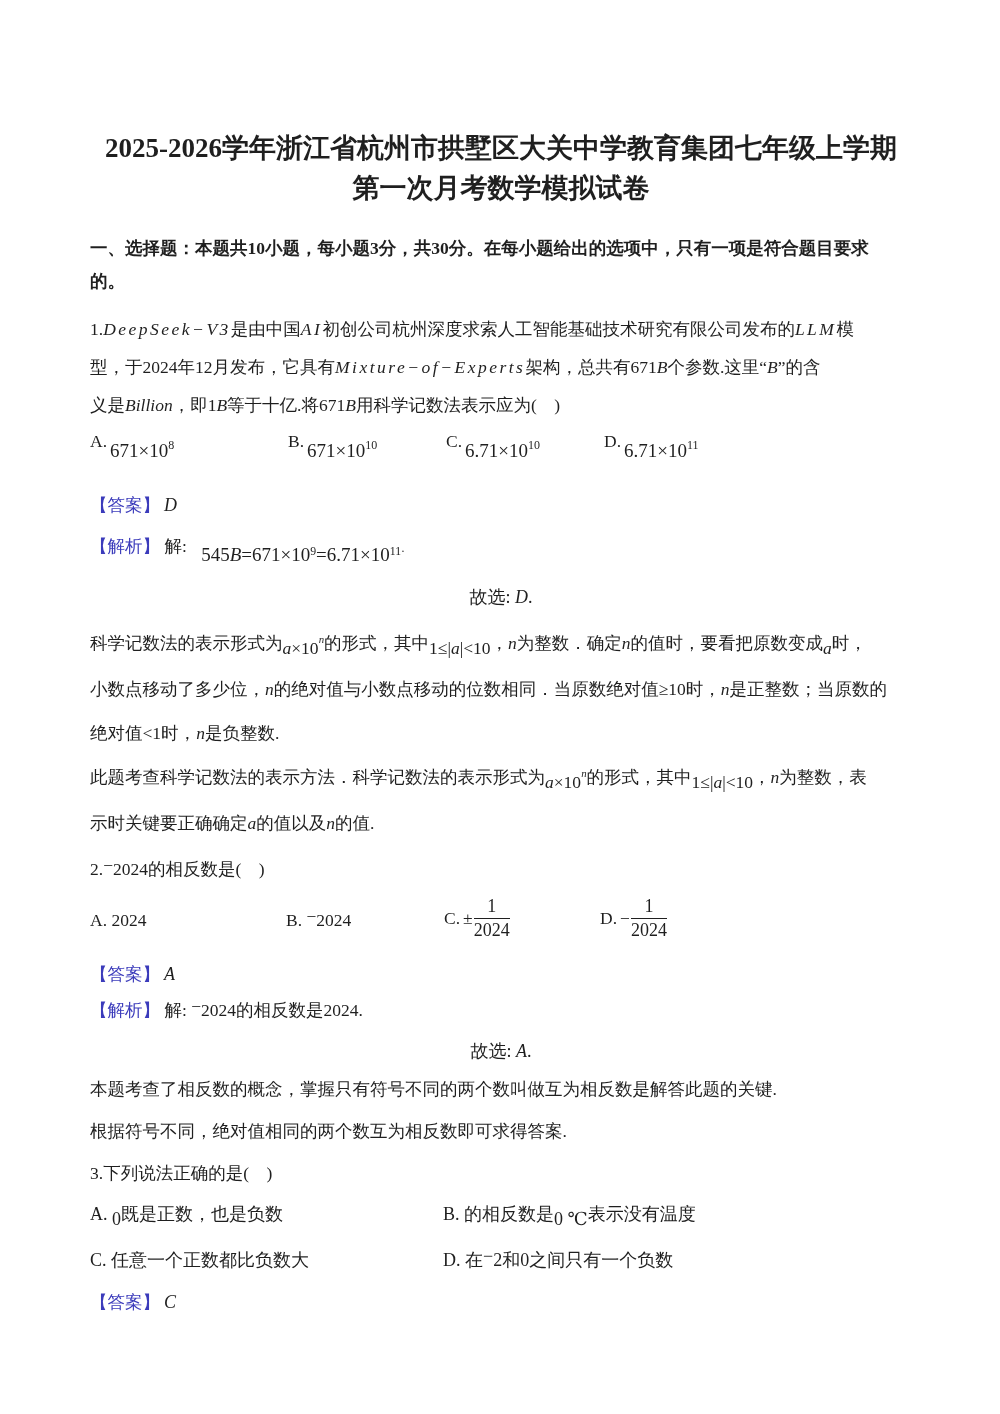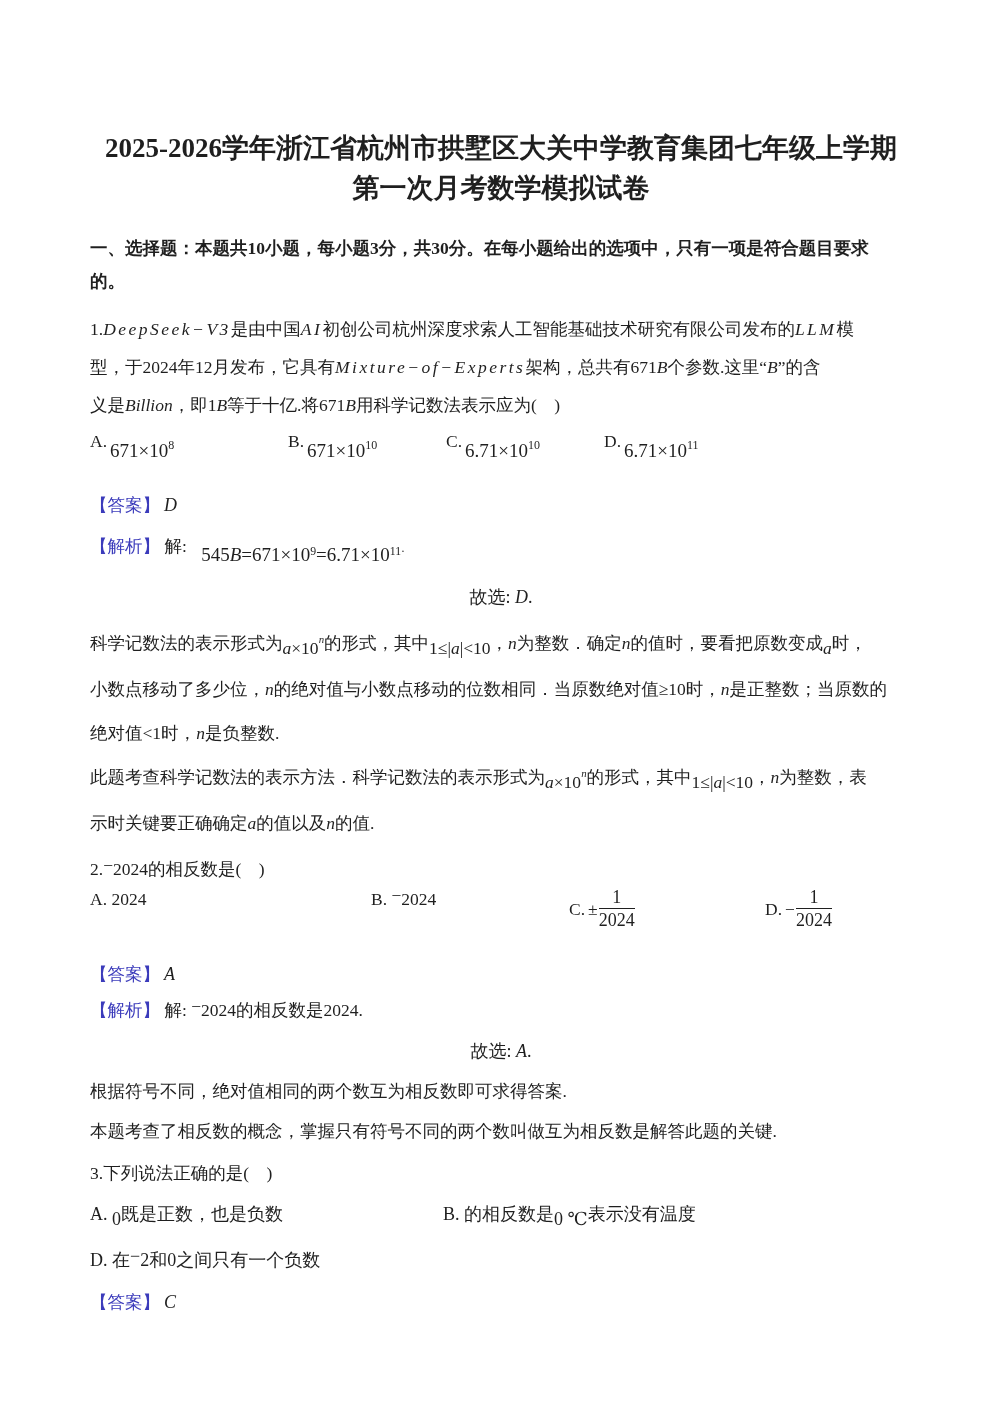--- a/index.html
+++ b/index.html
@@ -31,23 +31,23 @@
   .optval{position:relative;top:10px;margin-left:3px;font-size:19px;white-space:nowrap;}
   .vsup{font-size:12px;position:relative;top:-8px;}
   
   .ansline{margin-top:10px;font-size:17.5px;line-height:26px;}
   .tag{color:var(--blue,#3b3bbb);}
   .ansL{font-style:italic;font-size:18px;margin-left:4px;}
   .anline{margin-top:8px;font-size:17.5px;line-height:40px;}
   .eq{position:relative;top:9px;font-size:19px;margin-left:10px;white-space:nowrap;}
   .concl{margin-top:14px;font-size:18px;line-height:28px;text-align:center;}
   
-  .optrow2{display:flex;align-items:flex-start;margin-top:4px;height:62px;font-size:17.5px;gap:40px;}
+  .optrow2{display:flex;align-items:center;margin-top:4px;height:62px;font-size:17.5px;}
   .optrow2 .c1{width:196px;}
-  .optrow2 .c2{width:158px;margin-left:45px;}
+  .optrow2 .c2{width:158px;}
   .optrow2 .c3{width:156px;}
   .optrow2 .c4{flex:1;}
   .frac{display:inline-block;text-align:center;vertical-align:middle;font-size:18px;line-height:1.12;position:relative;top:-2px;}
   .frac .num{display:block;border-bottom:1.5px solid var(--text,#1f1f1f);padding:0 9px 1px;}
   .frac .den{display:block;padding-top:1px;}
   .presign{margin:0 1px 0 3px;}
   
   .optrow3{display:flex;margin-top:6px;font-size:18px;line-height:34px;}
   .optrow3 .q3c1{width:353px;}
   .optrow3 .q3c2{flex:1;}
@@ -131,32 +131,33 @@
       <span class="tag">【答案】</span><span class="ansL">A</span>
     </div>
 
     <div class="ansline mt10">
       <span class="tag">【解析】</span>
       <span><span>解: </span><span class="sg-rneg">−</span><span>2024</span><span>的相反数是2024.</span></span>
     </div>
 
     <div class="concl"><span>故选: </span><span class="sg-m">A</span><span>.</span></div>
 
+    <div class="q-line tight mt8"><span>本题考查了相反数的概念，掌握只有符号不同的两个数叫做互为相反数是解答此题的关键.</span></div>
     <div class="q-line tight mt10"><span>根据符号不同，绝对值相同的两个数互为相反数即可求得答案.</span></div>
-    <div class="q-line tight mt8"><span>本题考查了相反数的概念，掌握只有符号不同的两个数叫做互为相反数是解答此题的关键.</span></div>
   </div>
 
   <div class="mt10">
     <div class="q-line tight"><span>3.下列说法正确的是(　)</span></div>
 
     <div class="optrow3 mt8">
       <div class="q3c1"><span>A. </span><span class="sg-low">0</span><span>既是正数，也是负数</span></div>
       <div class="q3c2"><span>B. 的相反数是</span><span class="sg-low">0 ℃</span><span>表示没有温度</span></div>
     </div>
     <div class="optrow3 mt12">
+      <div class="q3c1"><span>C. 任意一个正数都比负数大</span></div>
       <div class="q3c2"><span>D. 在</span><span class="sg-rneg">−</span><span>2和0之间只有一个负数</span></div>
     </div>
 
     <div class="ansline mt12">
       <span class="tag">【答案】</span><span class="ansL">C</span>
     </div>
   </div>
 
 </div>
 

